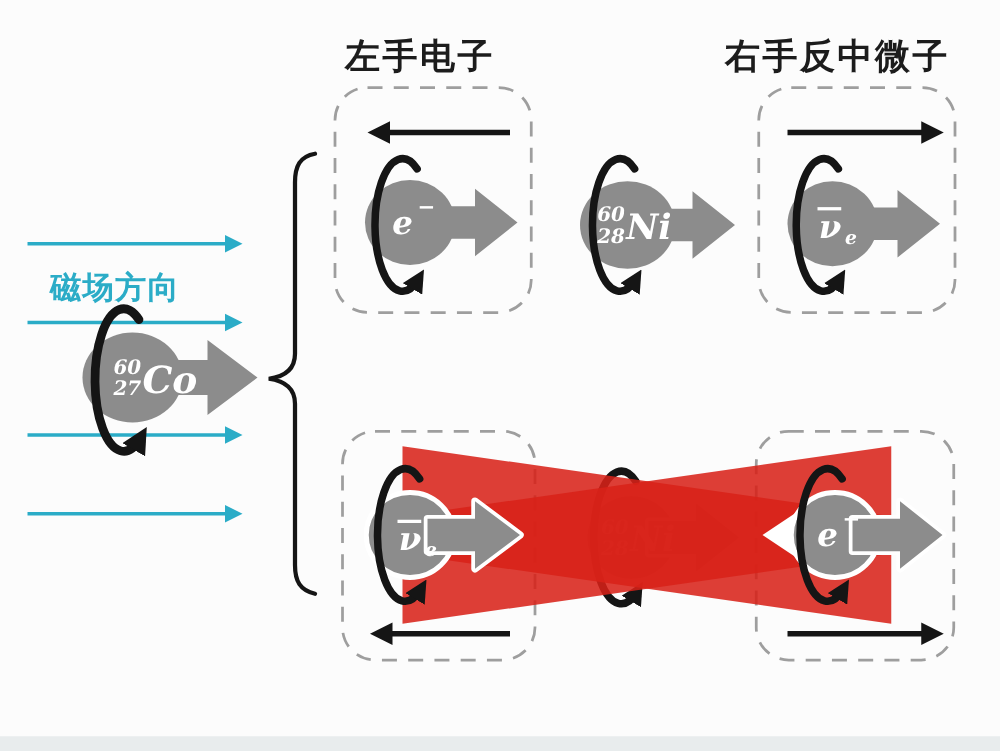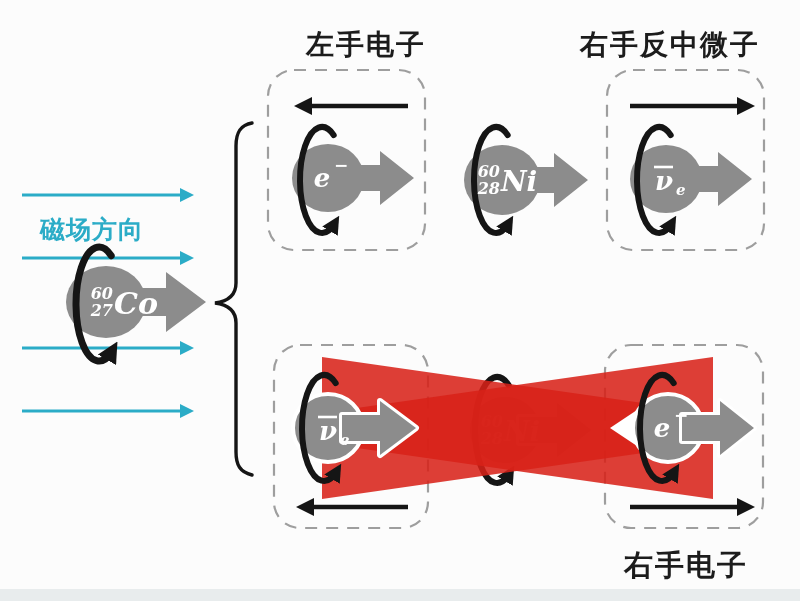--- a/index.html
+++ b/index.html
@@ -143,17 +143,16 @@
       <polygon class="garrow cased" points="682,415 720,415 720,401 754,428 720,455 720,441 682,441"></polygon>
       <path class="spin" marker-end="url(#spinhead)" d="M 673.7 383.1 A 22 53 0 1 0 674.6 471.4"></path>
       <text class="p-sym" x="662" y="437" text-anchor="middle">e</text>
       <text class="p-sup" x="674" y="421">−</text>
       <line class="dirline" x1="630" y1="507" x2="739" y2="507"></line>
       <polygon class="dirhead" points="755,507 737,498 737,516"></polygon>
     </g>
   </svg>
 
   <div class="field-label">磁场方向</div>
-  <div class="caption cap-top" style="left:366px;">左手电子</div>
+  <div class="caption cap-top" style="left:336px;">左手电子</div>
   <div class="caption cap-top" style="left:670px;">右手反中微子</div>
-  <div class="caption cap-bottom" style="left:686px;">右手电子</div>
 
 </div>
 
 </body></html>

